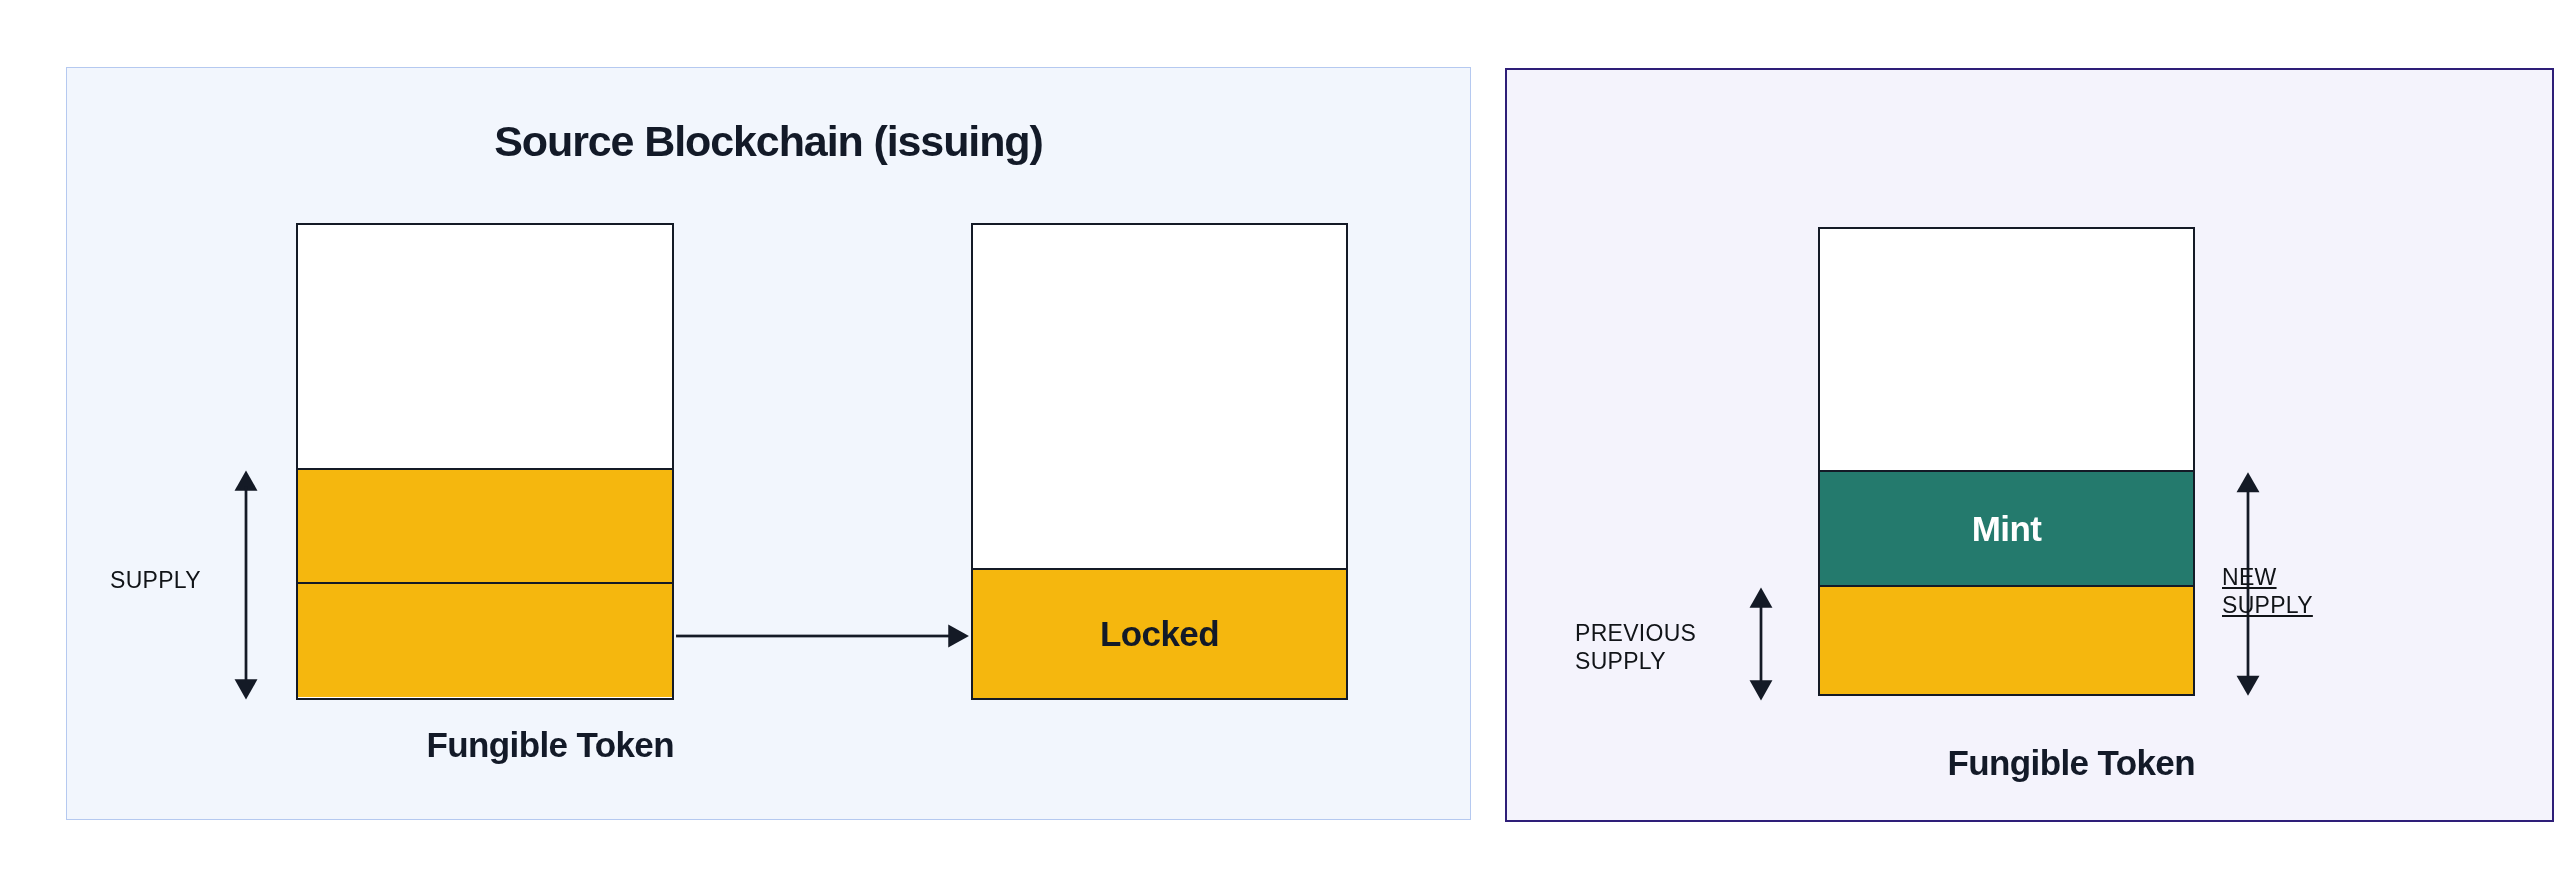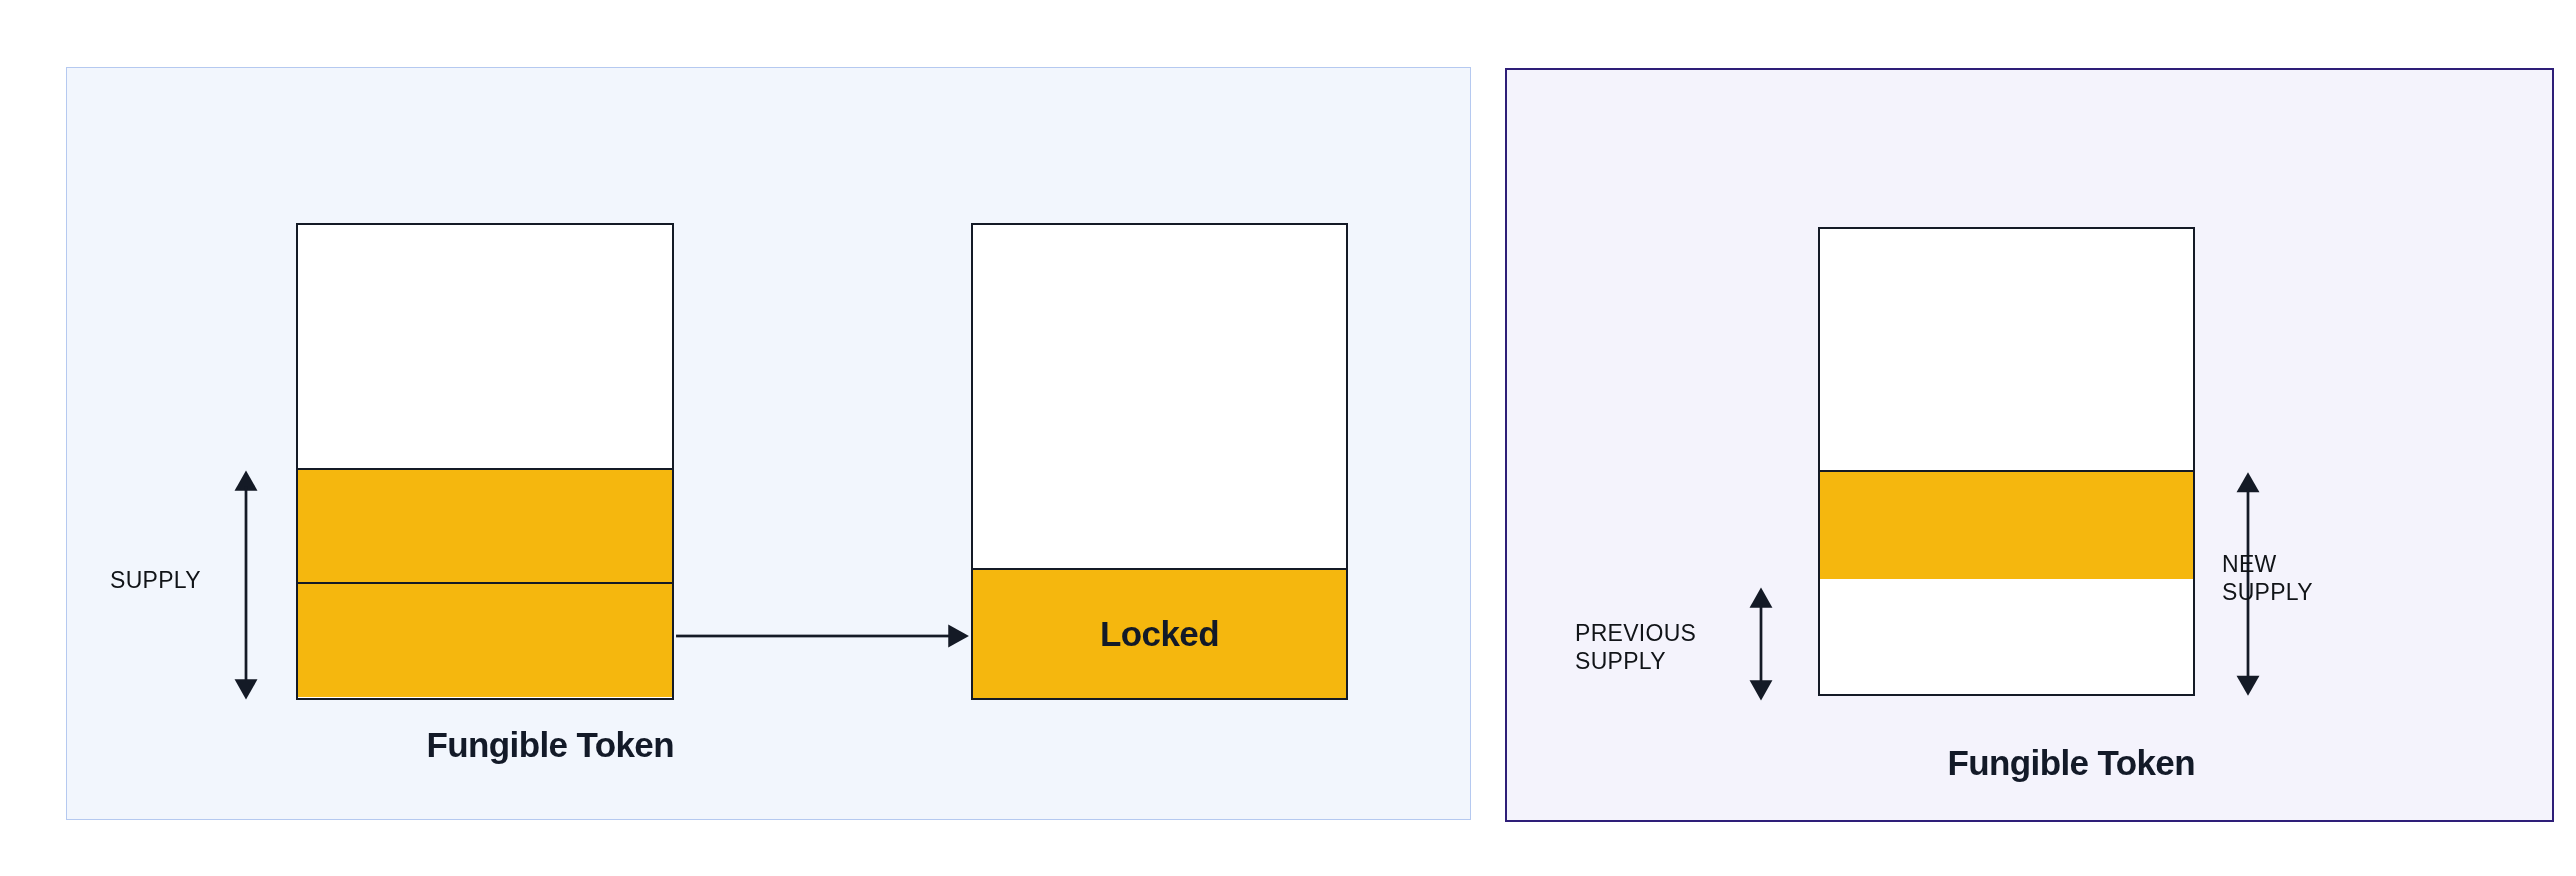--- a/index.html
+++ b/index.html
@@ -78,37 +78,38 @@
   .caption-pool{left:904px;top:657px;width:377px;}
   .caption-fungible-dst{left:311px;top:673px;width:377px;}
 
   .range-label{
     position:absolute;text-align:left;
     font-size:23px;line-height:28px;font-weight:400;letter-spacing:0.3px;
     color:#111418;
   }
   .label-supply{left:43px;top:498px;width:144px;}
   .label-prev-supply{left:68px;top:549px;width:177px;}
-  .label-new-supply{left:715px;top:480px;width:177px;}
+  .label-new-supply{left:715px;top:493px;width:177px;text-decoration:underline;}
 
   .arrow{position:absolute;}
   .arrow svg{display:block;}
   .arrow-supply{left:167px;top:401px;}
   .arrow-transfer{left:607px;top:556px;}
   .arrow-prev-supply{left:242px;top:517px;}
   .arrow-new-supply{left:729px;top:401px;}
   .arrow-fill{fill:var(--line);}
 </style>
 </head>
 <body>
 
 <div class="canvas">
 
   <div class="panel panel-source">
 
+    <div class="panel-title">Source Blockchain (issuing)</div>
 
     <div class="range-label label-supply">SUPPLY</div>
 
     <div class="arrow arrow-supply">
       <svg width="24" height="232" viewBox="0 0 44 420" aria-hidden="true">
         <polygon class="arrow-fill" points="22,0 43,37 1,37"></polygon>
         <rect class="arrow-fill" x="19.5" y="30" width="5" height="360"></rect>
         <polygon class="arrow-fill" points="22,420 43,383 1,383"></polygon>
       </svg>
     </div>
@@ -147,20 +148,23 @@
     <div class="arrow arrow-prev-supply">
       <svg width="24" height="114" viewBox="0 0 44 207" aria-hidden="true">
         <polygon class="arrow-fill" points="22,0 43,37 1,37"></polygon>
         <rect class="arrow-fill" x="19.5" y="30" width="5" height="147"></rect>
         <polygon class="arrow-fill" points="22,207 43,170 1,170"></polygon>
       </svg>
     </div>
 
     <div class="bar bar-fungible-dst">
       <div class="seg seg-white"></div>
+      <div class="seg seg-teal seg-center">
+        <span class="seg-label mint">Mint</span>
+      </div>
       <div class="seg seg-yellow"></div>
     </div>
 
     <div class="arrow arrow-new-supply">
       <svg width="24" height="226" viewBox="0 0 44 410" aria-hidden="true">
         <polygon class="arrow-fill" points="22,0 43,37 1,37"></polygon>
         <rect class="arrow-fill" x="19.5" y="30" width="5" height="350"></rect>
         <polygon class="arrow-fill" points="22,410 43,373 1,373"></polygon>
       </svg>
     </div>

